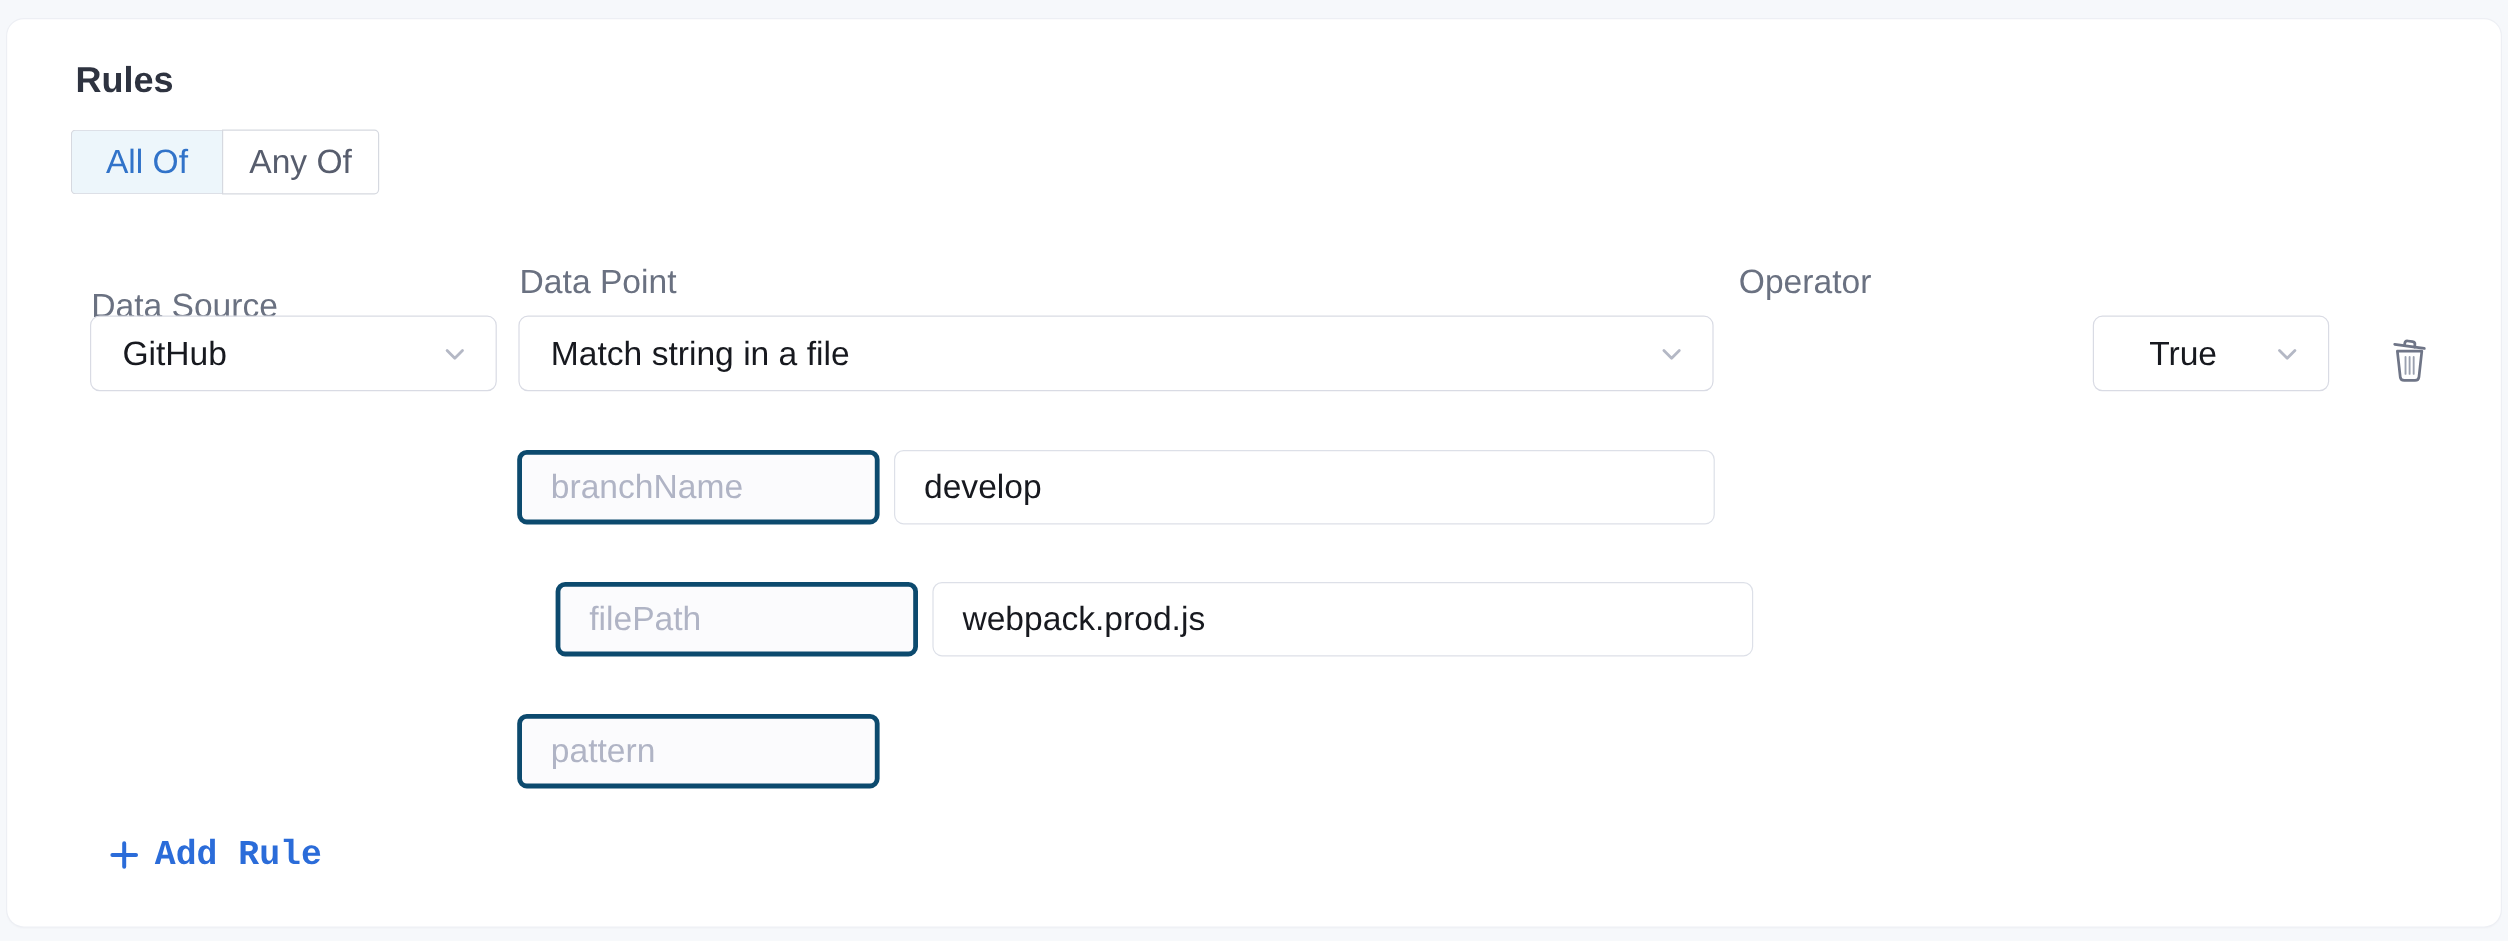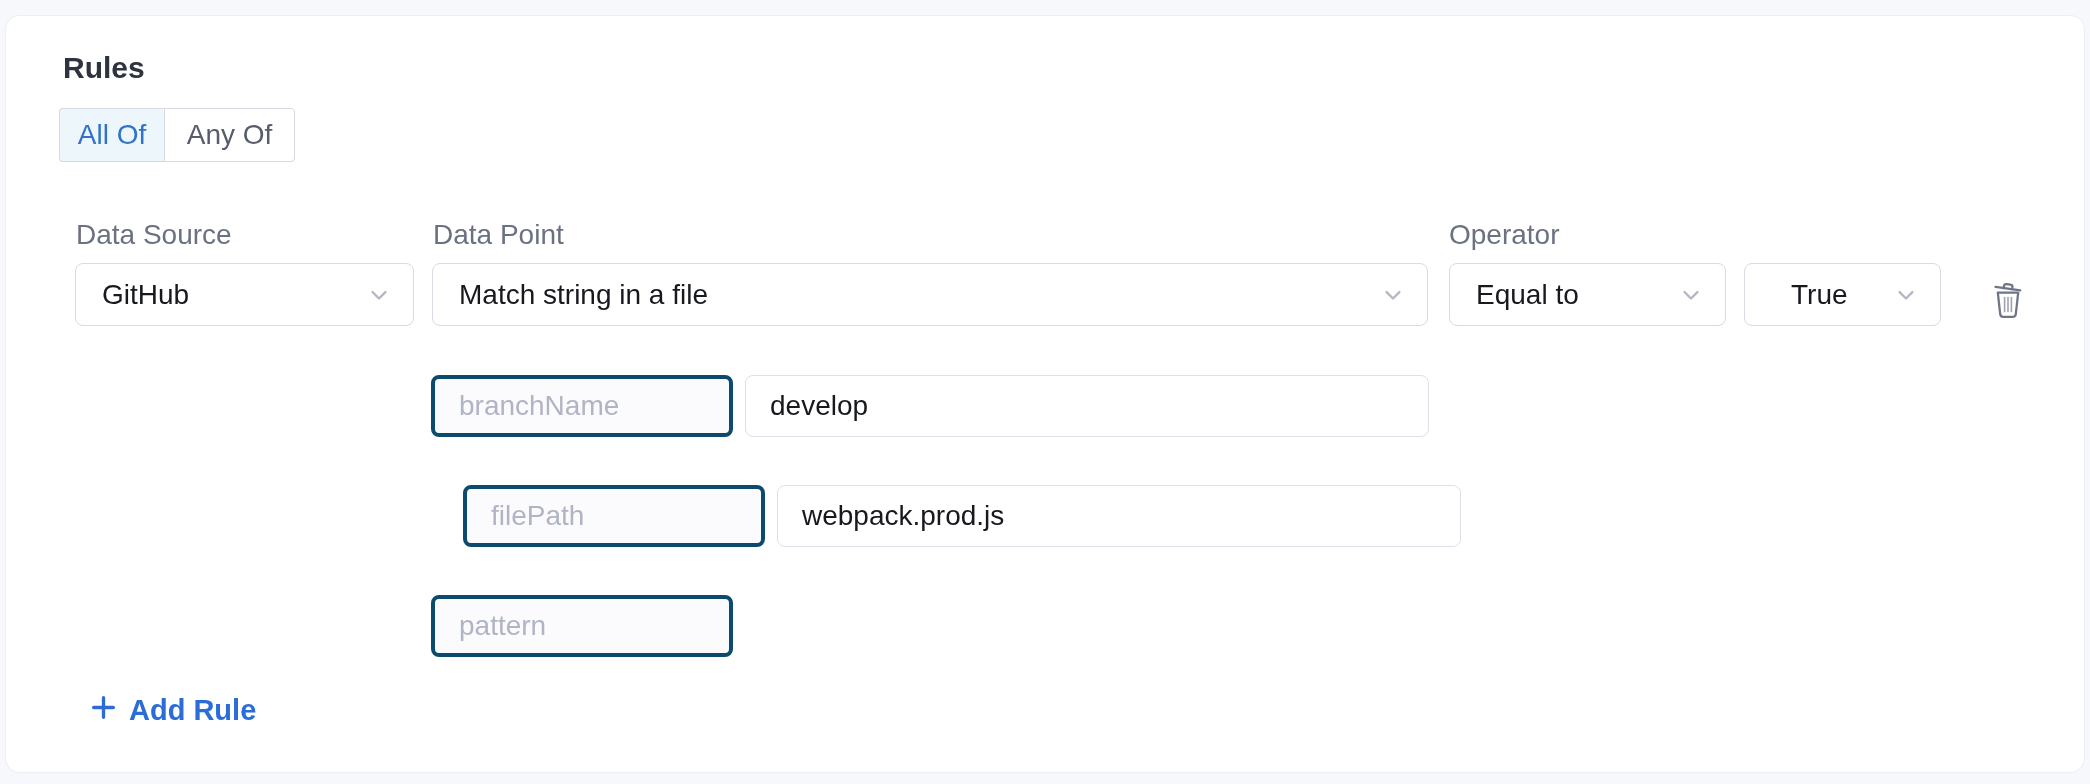--- a/index.html
+++ b/index.html
@@ -24,21 +24,21 @@
     font-size:30px; font-weight:600; color:#2e3340; line-height:38px;
   }
 
   
   .toggle { left:53px; top:92px; display:flex; }
   .seg {
     height:54px; display:flex; align-items:center; justify-content:center;
     font-size:28px; background:#ffffff; color:#575d6d;
     border:1px solid #d6d9e0; cursor:pointer; user-select:none;
   }
-  .seg.first { width:105px; border-radius:4px 0 0 4px; border-right:none; }
+  .seg.first { width:126px; border-radius:4px 0 0 4px; border-right:none; }
   .seg.last  { width:131px; border-radius:0 4px 4px 0; }
   .seg.selected { background:#edf6fb; color:#3173c9; }
 
   .field-label {
     top:202px; font-size:28px; color:#6a7181; line-height:34px;
   }
 
   .select {
     top:247px; height:63px;
     display:flex; align-items:center; justify-content:space-between;
@@ -65,43 +65,43 @@
   }
   .param-key::placeholder { color:#b0b4c5; opacity:1; }
   .param-value {
     left:739px; width:684px;
     background:#ffffff; border:1px solid #dde0e8; color:#17191f;
   }
   .row-1 { top:359px; } .row-2 { top:469px;margin-left:32px; } .row-3 { top:579px; }
 
   .add-rule {
     left:84px; top:678px; height:36px;
-    display:flex; align-items:flex-start; gap:12px;
+    display:flex; align-items:center; gap:12px;
     background:none; border:none; cursor:pointer;
-    font-family:Liberation Sans, sans-serif;
+    font-family:Liberation Mono, monospace;
     font-size:29px; font-weight:600; color:#2b6cd9;
   }
 </style>
 </head>
 <body>
 
 <div class="card">
 
   <div class="abs rules-title">Rules</div>
 
   <div class="abs toggle">
     <div class="seg first selected">
       <span>All Of</span>
     </div>
     <div class="seg last">
       <span>Any Of</span>
     </div>
   </div>
 
-  <div class="abs field-label" style="left:70px;">Data Source</div>
+  <div class="abs field-label" style="left:70px;margin-top:20px;">Data Source</div>
   <div class="abs field-label" style="left:427px;">Data Point</div>
   <div class="abs field-label" style="left:1443px;">Operator</div>
 
   <div class="abs select" style="left:69px; width:339px;">
     <span>GitHub</span>
     <span class="chev">
       <svg width="28" height="28" viewBox="0 0 24 24">
         <path d="M6.5 9.5 L12 15 L17.5 9.5" fill="none" stroke="#b4b8c5" stroke-width="2" stroke-linecap="round" stroke-linejoin="round"></path>
       </svg>
     </span>
@@ -109,28 +109,20 @@
 
   <div class="abs select" style="left:426px; width:996px;">
     <span>Match string in a file</span>
     <span class="chev">
       <svg width="28" height="28" viewBox="0 0 24 24">
         <path d="M6.5 9.5 L12 15 L17.5 9.5" fill="none" stroke="#b4b8c5" stroke-width="2" stroke-linecap="round" stroke-linejoin="round"></path>
       </svg>
     </span>
   </div>
 
-  <div class="abs select" style="left:1443px; width:277px;">
-    <span>Equal to</span>
-    <span class="chev">
-      <svg width="28" height="28" viewBox="0 0 24 24">
-        <path d="M6.5 9.5 L12 15 L17.5 9.5" fill="none" stroke="#b4b8c5" stroke-width="2" stroke-linecap="round" stroke-linejoin="round"></path>
-      </svg>
-    </span>
-  </div>
 
   <div class="abs select" style="left:1738px; width:197px;padding-left:46px;">
     <span>True</span>
     <span class="chev">
       <svg width="28" height="28" viewBox="0 0 24 24">
         <path d="M6.5 9.5 L12 15 L17.5 9.5" fill="none" stroke="#b4b8c5" stroke-width="2" stroke-linecap="round" stroke-linejoin="round"></path>
       </svg>
     </span>
   </div>
 

